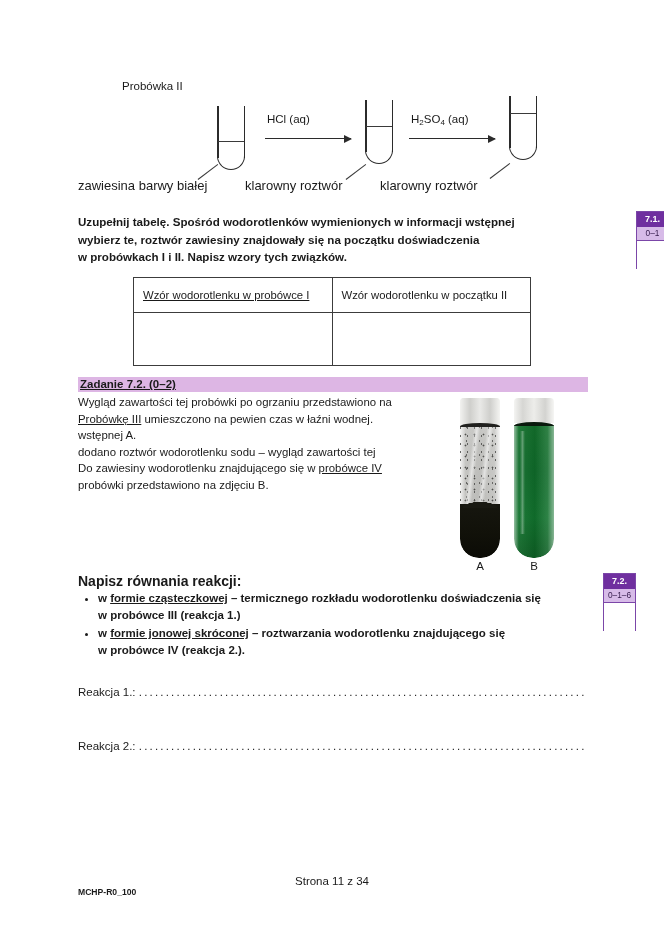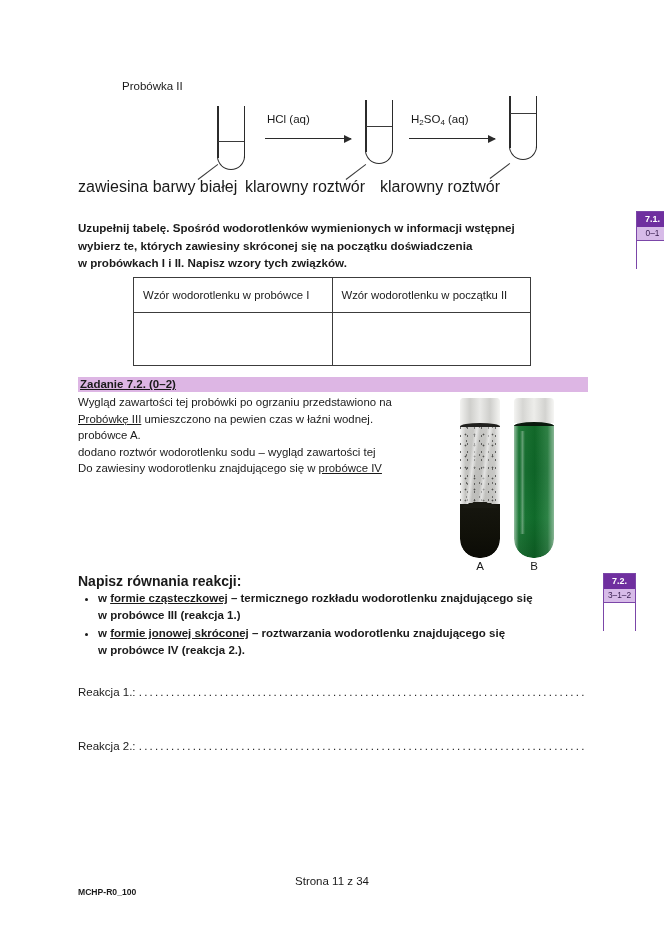--- a/index.html
+++ b/index.html
@@ -98,29 +98,29 @@
   }
   .arrow-label {
     position: absolute;
     font-size: 11.5px;
     white-space: nowrap;
   }
   .arrow-label sub { font-size: 8px; vertical-align: baseline; position: relative; top: 2px; }
 
   .cap {
     position: absolute;
-    font-size: 16px;
+    font-size: 13px;
     white-space: nowrap;
   }
 
   
   .instr {
     position: absolute;
     left: 78px;
-    top: 219px;
+    top: 213px;
     width: 500px;
     font-size: 11.6px;
     font-weight: bold;
     line-height: 17.5px;
   }
 
   
   .ans-table {
     position: absolute;
     left: 133px;
@@ -129,21 +129,21 @@
     border-collapse: collapse;
   }
   .ans-table td {
     border: 1px solid #3c3c3c;
     font-size: 11.3px;
     padding: 8px 9px;
     vertical-align: middle;
   }
   .ans-table td.hdr { height: 18px; }
   .ans-table td.blank { height: 36px; }
-  .ans-table td.c1 { width: 198px; }
+  .ans-table td.c1 { width: 198px; text-decoration: underline; }
   .ans-table td.c2 { width: 198px; }
 
   
   .task-bar {
     position: absolute;
     left: 78px;
     width: 510px;
     height: 15px;
     background: #ddb6e4;
     font-size: 11.5px;
@@ -412,21 +412,21 @@
       <div class="pointer" style="left:-19px; top:82px; width:25px; transform:rotate(-37deg);"></div>
     </div>
 
     <div class="cap" style="left:0px; top:98px;">zawiesina barwy białej</div>
     <div class="cap" style="left:167px; top:98px;">klarowny roztwór</div>
     <div class="cap" style="left:302px; top:98px;">klarowny roztwór</div>
   </div>
 
   <div class="instr">
     <div>Uzupełnij tabelę. Spośród wodorotlenków wymienionych w informacji wstępnej</div>
-    <div>wybierz te, których zawiesiny skróconej się na początku doświadczenia</div>
+    <div>wybierz te, roztwór zawiesiny znajdowały się na początku doświadczenia</div>
     <div>w probówkach I i II. Napisz wzory tych związków.</div>
   </div>
 
   <div class="score-box" id="score-71">
     <div class="score-no">7.1.</div>
     <div class="score-pts">0–1</div>
     <div class="score-fill"></div>
   </div>
 
   <table class="ans-table">
@@ -442,25 +442,26 @@
   </tbody>
     </table>
 
   <div class="task-bar" id="task-72-bar">Zadanie 7.2. (0–2)</div>
 
   <div class="task-body">
     <div>Wygląd zawartości tej probówki po ogrzaniu przedstawiono na</div>
     <div>
       <span class="u">Probówkę III</span><span> umieszczono na pewien czas w łaźni wodnej.</span>
     </div>
-    <div>probówce A.</div>
+    <div>wstępnej A.</div>
     <div>dodano roztwór wodorotlenku sodu – wygląd zawartości tej</div>
     <div>
       <span>Do zawiesiny wodorotlenku znajdującego się w </span><span class="u">probówce IV</span>
     </div>
+    <div>probówki przedstawiono na zdjęciu B.</div>
   </div>
 
   <div class="photos">
 
     <div class="photo-tube" id="photo-a">
       <div class="glassA"></div>
       <div class="specks"></div>
       <div class="streak" style="left:9px;"></div>
       <div class="streak" style="left:22px;"></div>
       <div class="neckA"></div>
@@ -475,32 +476,32 @@
       <div class="neckB"></div>
       <div class="meniscusB"></div>
     </div>
     <div class="photo-label" id="label-b">B</div>
   </div>
 
   <div class="eq-prompt">Napisz równania reakcji:</div>
 
   <ul class="bullets">
     <li>
-      <span>w </span><span class="u">formie cząsteczkowej</span><span> – termicznego rozkładu wodorotlenku znajdującego się</span><br>
+      <span>w </span><span class="u">formie cząsteczkowej</span><span> – termicznego rozkładu wodorotlenku doświadczenia się</span><br>
       <span>w probówce III (reakcja 1.)</span>
     </li>
     <li>
       <span>w </span><span class="u">formie jonowej skróconej</span><span> – roztwarzania wodorotlenku znajdującego się</span><br>
       <span>w probówce IV (reakcja 2.).</span>
     </li>
   </ul>
 
   <div class="score-box" id="score-72">
     <div class="score-no">7.2.</div>
-    <div class="score-pts">3–1–2</div>
+    <div class="score-pts">0–1–6</div>
     <div class="score-fill"></div>
   </div>
 
   <div class="rline" id="rline-1">
     <span>Reakcja 1.:</span>
     <span class="dots">..............................................................................................................</span>
   </div>
   <div class="rline" id="rline-2">
     <span>Reakcja 2.:</span>
     <span class="dots">..............................................................................................................</span>

